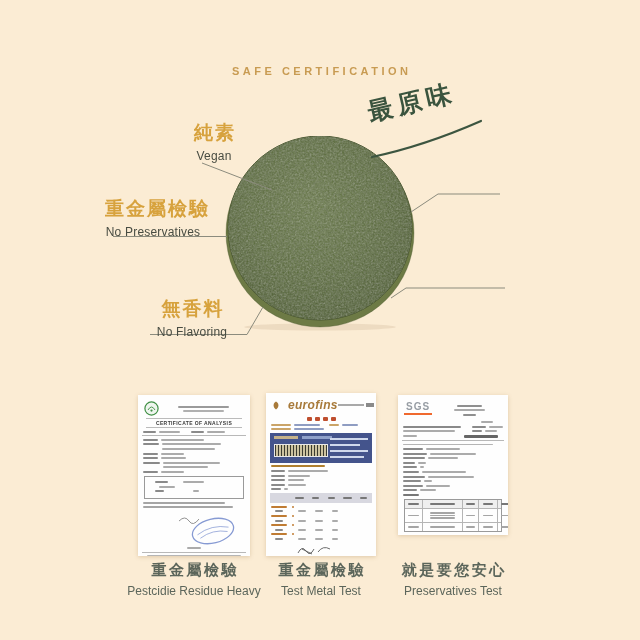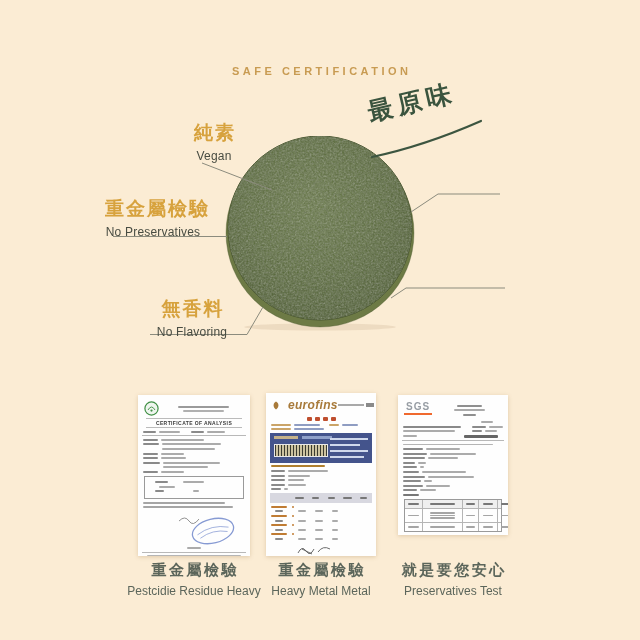--- a/index.html
+++ b/index.html
@@ -511,20 +511,20 @@
     </div>
 
   </div>
 
   <div class="caption" style="left:119px;top:561px;">
     <div class="czh">重金屬檢驗</div>
     <div class="cen">Pestcidie Residue Heavy</div>
   </div>
   <div class="caption" style="left:246px;top:561px;">
     <div class="czh">重金屬檢驗</div>
-    <div class="cen">Heavy Metal Metal</div>
+    <div class="cen">Test Metal Test</div>
   </div>
   <div class="caption" style="left:378px;top:561px;">
     <div class="czh">就是要您安心</div>
     <div class="cen">Preservatives Test</div>
   </div>
 
 </div>
 
 </body></html>

